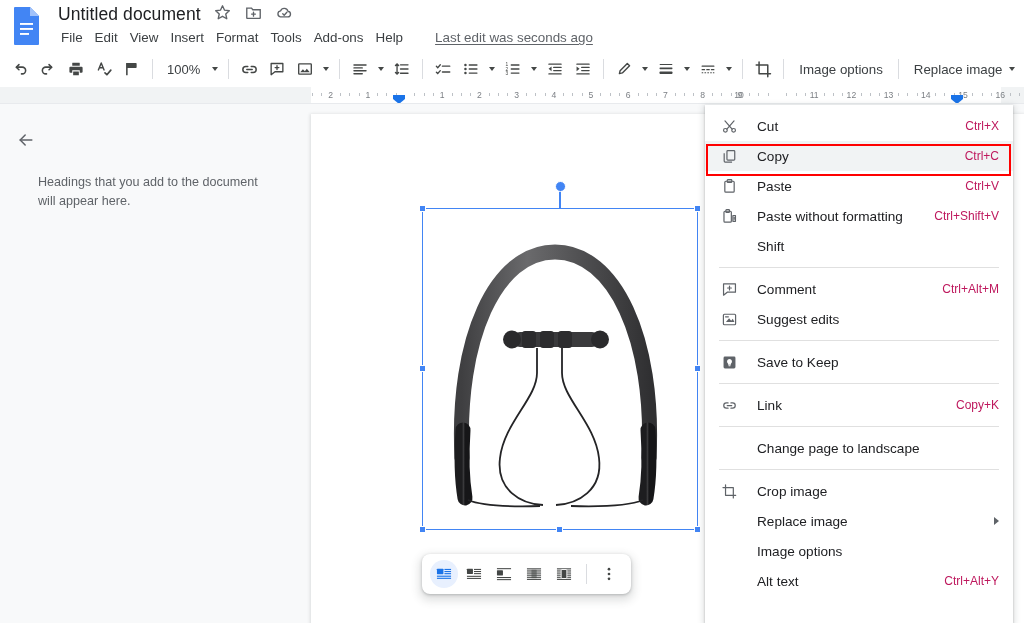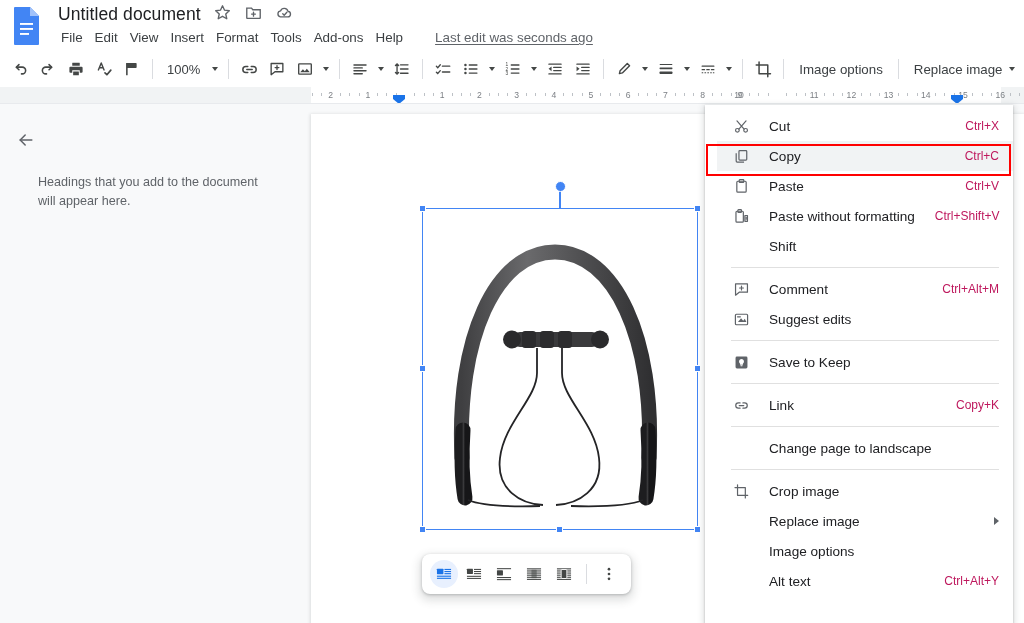--- a/index.html
+++ b/index.html
@@ -108,21 +108,21 @@
     display:flex; align-items:center; padding:0 8px; gap:2px;
   }
   .wrap-btn { width:28px; height:28px; border-radius:50%; display:flex; align-items:center; justify-content:center; color:#444746; }
   .wrap-btn.active { background:#e8f0fe; color:#1a73e8; }
   .wrap-sep { width:1px; height:20px; background:#dadce0; margin:0 6px; }
 
   
   .ctx {
     position:absolute; left:705px; top:105px; width:308px; height:518px;
     background:#fff; box-shadow:0 2px 6px 2px rgba(60,64,67,.15), 0 1px 2px rgba(60,64,67,.3);
-    padding:6px 0 0 12px; overflow:hidden;
+    padding:6px 0 0 0; overflow:hidden;
   }
   .ctx-item {
     position:relative; height:30px; display:flex; align-items:center;
     padding:0 14px 0 14px; font-size:13.6px; color:#202124; white-space:nowrap;
   }
   .ctx-item.hl { background:#f1f3f4; }
   .ctx-ico { width:20px; height:20px; margin-right:18px; color:#5f6368; display:flex; align-items:center; justify-content:center; flex:0 0 auto; }
   .ctx-ico.blank { }
   .ctx-label { flex:1 1 auto; }
   .ctx-accel { font-size:12px; color:#be185d; margin-left:20px; }

